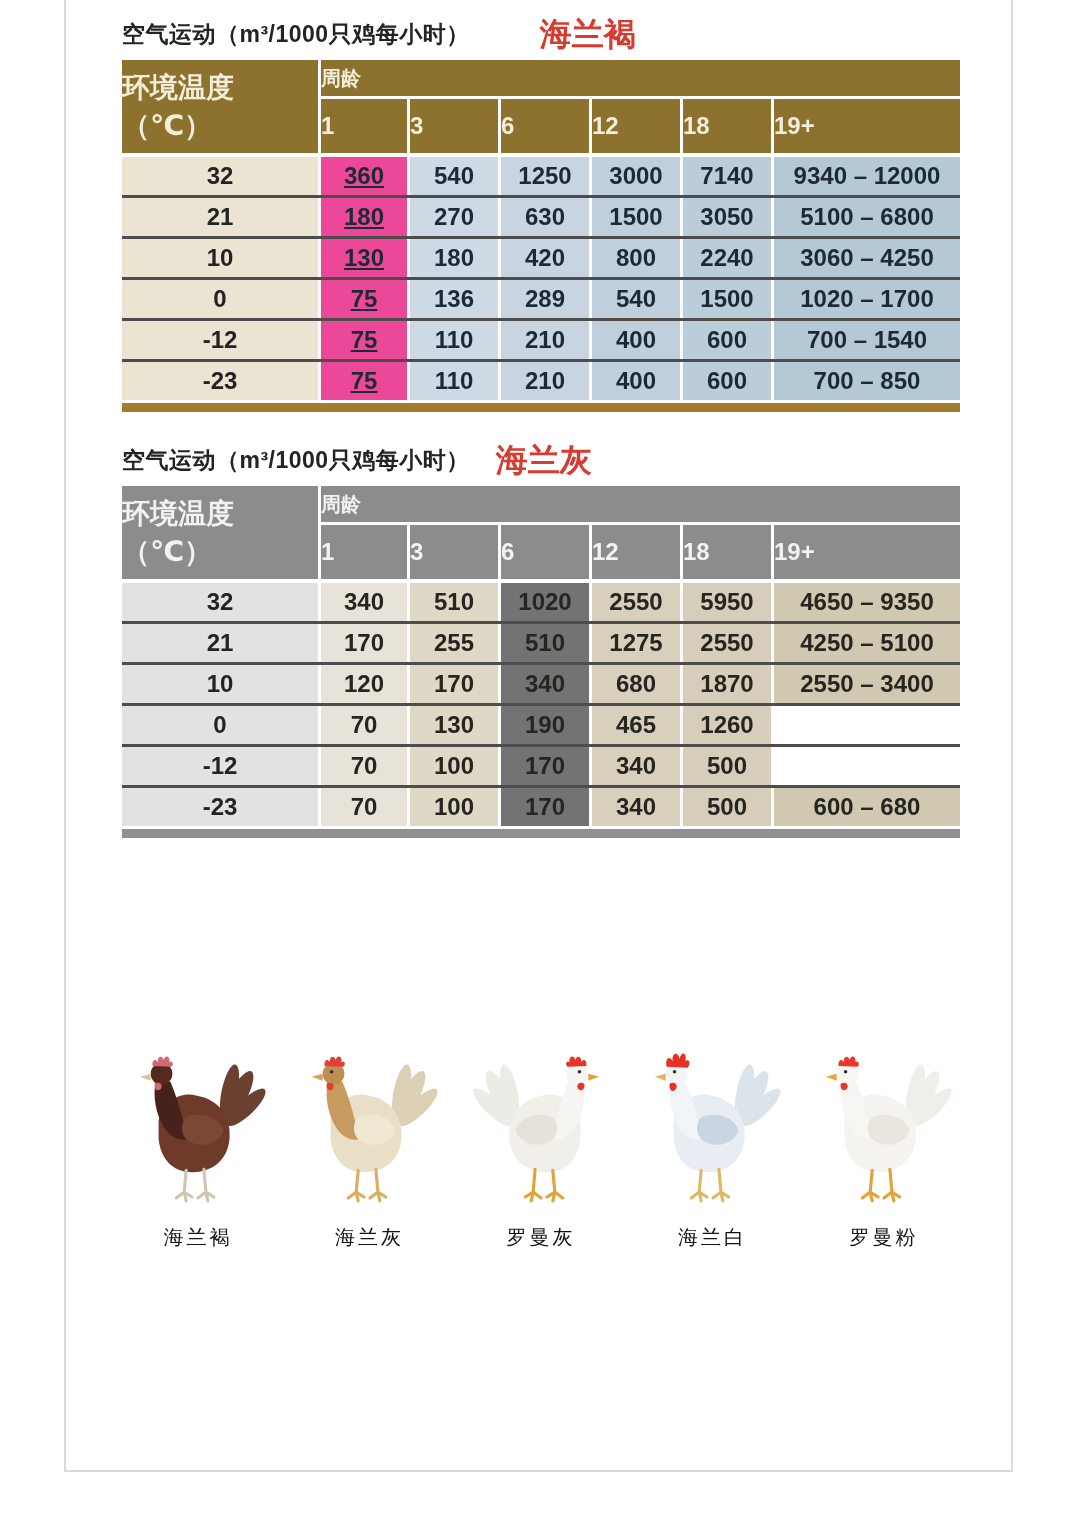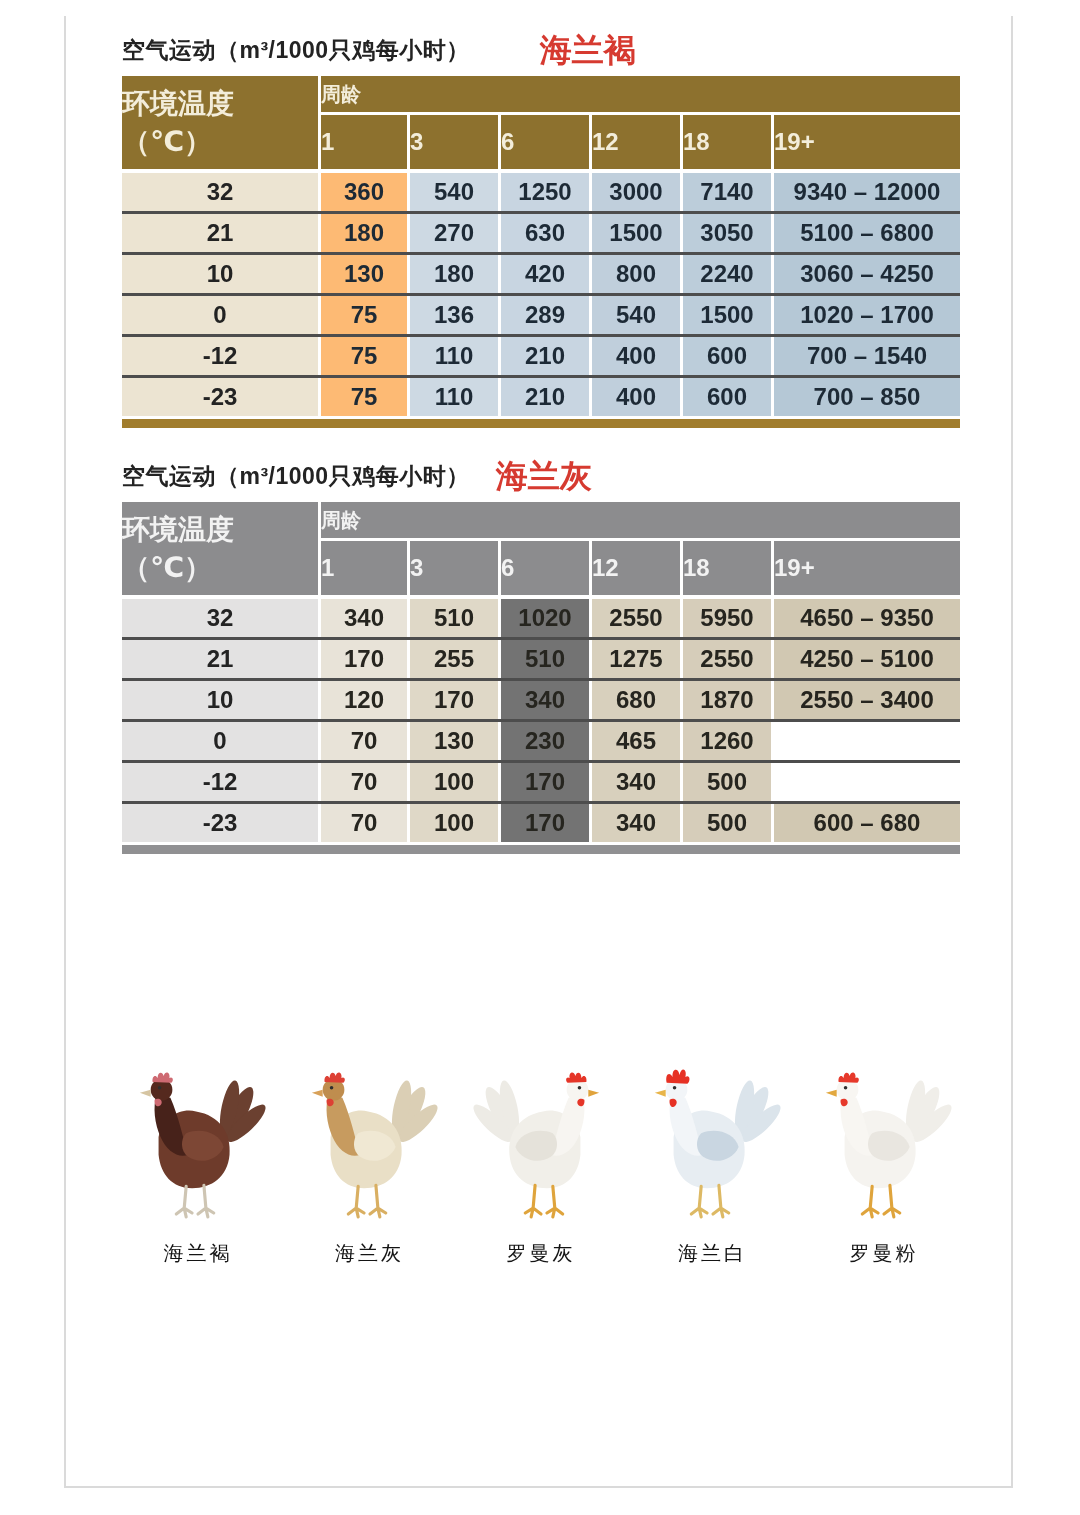--- a/index.html
+++ b/index.html
@@ -1,20 +1,20 @@
 <!DOCTYPE html>
 <html><head>
 <meta charset="utf-8">
 <style>
   * { margin:0; padding:0; box-sizing:border-box; }
   html,body { background:#ffffff; font-family:"Liberation Sans","DejaVu Sans",sans-serif; }
   body { width:1080px; height:1515px; position:relative; }
 
   .card {
-    position:absolute; left:64px; top:16px; width:949px; height:1472px;
+    position:absolute; left:64px; top:0; width:949px; height:1472px;
     background:#ffffff; border:2px solid #dadada; border-top:none;
     padding:18px 50px 0 56px;
   }
 
   
   .tblock { width:838px; }
   .tblock.second { margin-top:32px; }
 
   .title-row { display:flex; align-items:flex-end; margin-bottom:10px; }
   .tbl-title { font-size:23px; font-weight:bold; color:#232323; letter-spacing:0.5px; }
@@ -37,21 +37,21 @@
   .tbody { margin-top:4px; }
   .trow {
     display:grid;
     grid-template-columns:196px 86px 88px 88px 88px 88px 186px;
     column-gap:3px;
   }
   .cell { height:38px; line-height:38px; text-align:center; font-weight:bold; font-size:24px; }
   .sep { height:3px; background:#4d4d4d; }
 
   .t1 .temp { background:#ece4d2; color:#232323; }
-  .t1 .v0 { background:#fdba74; } .t1 .v1 { background:#cdd9e3; }
+  .t1 .v0 { background:#ec4899;text-decoration:underline; } .t1 .v1 { background:#cdd9e3; }
   .t1 .v2 { background:#c8d5e1; } .t1 .v3 { background:#c0cfdc; }
   .t1 .v4 { background:#bccdda; } .t1 .v5 { background:#b5c8d6; }
   .t1 .cell { color:#1d2a36; }
   .t1 .cell.temp { color:#232323; }
 
   .t2 .temp { background:#e3e2e2; color:#232323; }
   .t2 .v0 { background:#e8e3d8; } .t2 .v1 { background:#dfd8c7; }
   .t2 .v2 { background:#737373; } .t2 .v3 { background:#d8d0bd; }
   .t2 .v4 { background:#d6cdba; } .t2 .v5 { background:#d1c8b2; }
   .t2 .cell { color:#26251f; }
@@ -221,21 +221,21 @@
         <div class="cell v2">340</div>
         <div class="cell v3">680</div>
         <div class="cell v4">1870</div>
         <div class="cell v5">2550 – 3400</div>
       </div>
       <div class="sep"></div>
       <div class="trow">
         <div class="cell temp">0</div>
         <div class="cell v0">70</div>
         <div class="cell v1">130</div>
-        <div class="cell v2">230</div>
+        <div class="cell v2">190</div>
         <div class="cell v3">465</div>
         <div class="cell v4">1260</div>
       </div>
       <div class="sep"></div>
       <div class="trow">
         <div class="cell temp">-12</div>
         <div class="cell v0">70</div>
         <div class="cell v1">100</div>
         <div class="cell v2">170</div>
         <div class="cell v3">340</div>

